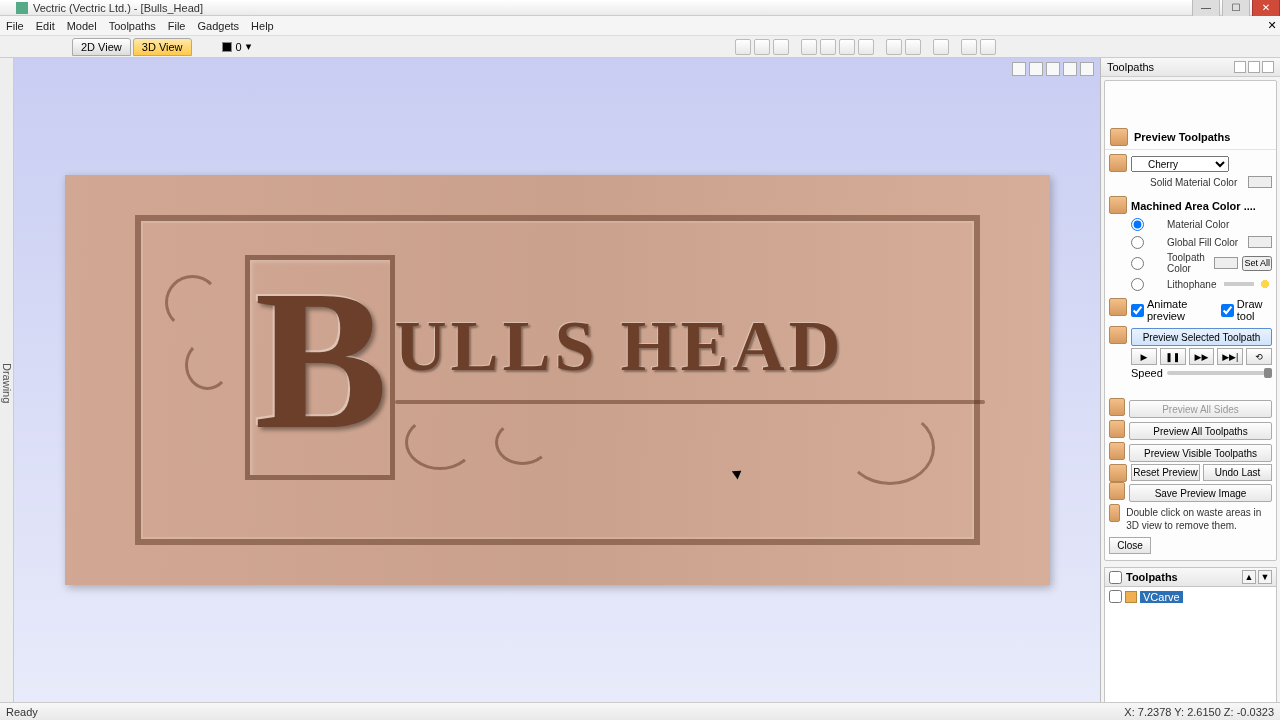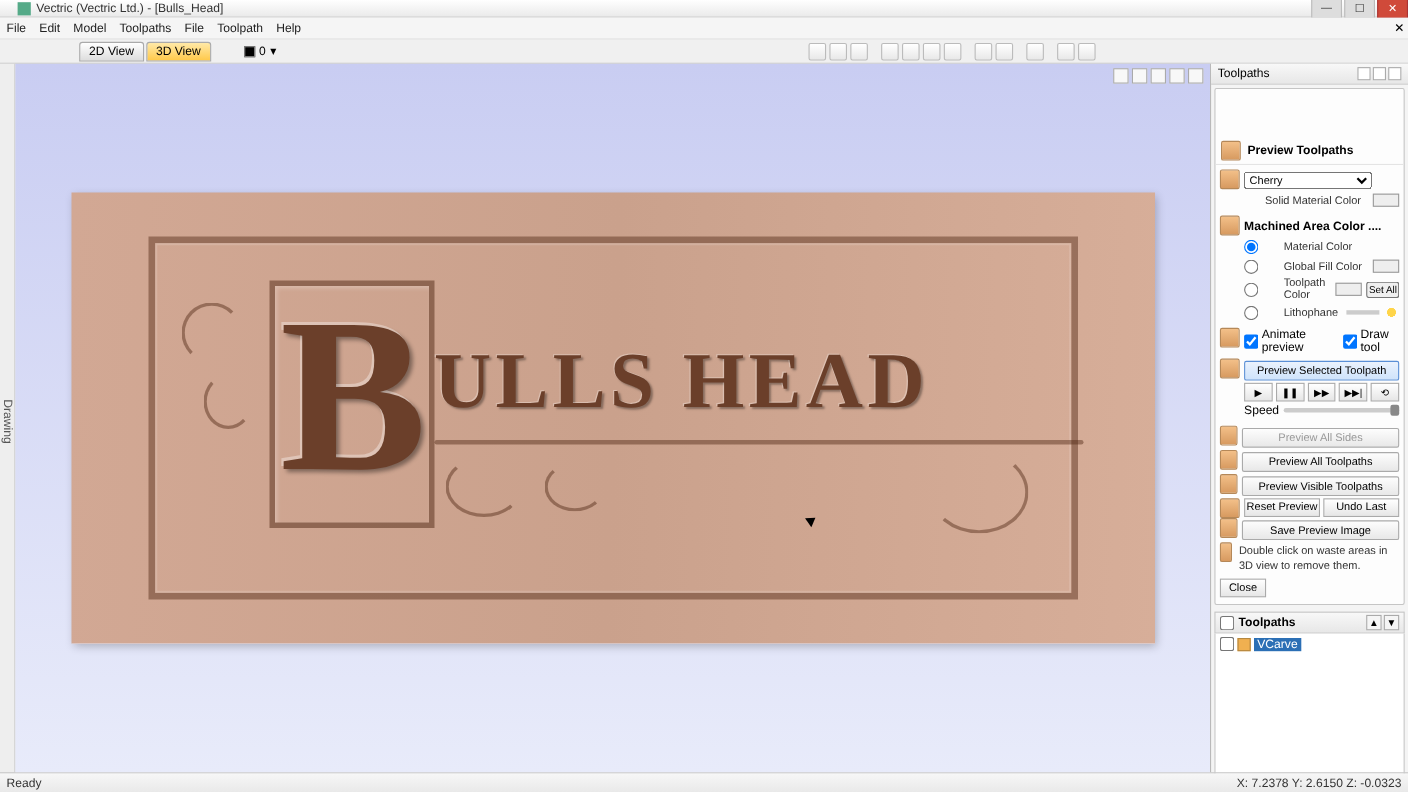--- a/index.html
+++ b/index.html
@@ -55,21 +55,21 @@
 .rightpanel { width:180px; border-left:1px solid #b9b9b9; background:#f4f4f4; display:flex; flex-direction:column; }
 .rp-header { height:20px; padding:3px 6px; background:linear-gradient(#f8f8f8,#e7e7e7); border-bottom:1px solid #ccc; display:flex; align-items:center; }
 .rp-header .hicons{margin-left:auto;display:flex;gap:2px;}
 .rp-header .hicon{width:12px;height:12px;border:1px solid #aaa;background:#fff;}
 .rp-section { border:1px solid #c5c5c5; margin:3px; background:#fdfdfd; border-radius:2px;}
 .rp-section .sec-title{padding:3px 5px;font-weight:bold;display:flex;align-items:center;gap:6px;border-bottom:1px solid #e4e4e4;margin-top:44px;}
 .rp-body{padding:4px 4px 6px 4px;}
 .rowline{display:flex;align-items:center;gap:4px;margin:2px 0;min-height:16px;}
 .rowline .lbl{flex:1;font-size:10px;color:#333;margin-left:19px;}
 .rowline select,.rowline input[type=text]{font-size:10px;height:16px;}
-.mat-select{width:116px;}
+.mat-select{width:98px;padding-left:12px;}
 .small-swatch{width:24px;height:12px;border:1px solid #999;background:#eee;}
 .setall-btn{font-size:9px;padding:0 0;height:15px;}
 .chk{display:flex;align-items:center;gap:3px;font-size:10px;}
 .wide-btn{width:100%;height:18px;font-size:10px;background:linear-gradient(#fdfdfd,#e8e8e8);border:1px solid #aaa;border-radius:2px;margin:2px 0;}
 .play-row{display:flex;gap:3px;}
 .play-row button{flex:1;height:17px;font-size:9px;border:1px solid #aaa;background:linear-gradient(#fff,#e6e6e6);}
 .speed-row{display:flex;align-items:center;gap:4px;margin-top:2px;}
 .speed-row .track{flex:1;height:4px;background:#ccc;position:relative;border-radius:2px;}
 .speed-row .thumb{position:absolute;right:0;top:-3px;width:8px;height:10px;background:#888;border-radius:2px;}
 .two-btn{display:flex;gap:3px;}
@@ -106,21 +106,21 @@
     <div class="win-btn close">✕</div>
   </div>
 </div>
 
 <div class="menubar">
   <span class="menu-item">File</span>
   <span class="menu-item">Edit</span>
   <span class="menu-item">Model</span>
   <span class="menu-item">Toolpaths</span>
   <span class="menu-item">File</span>
-  <span class="menu-item">Toolpath</span>
+  <span class="menu-item">Gadgets</span>
   <span class="menu-item">Help</span>
   <span class="mdi-close">✕</span>
 </div>
 
 <div class="toolbar-row">
   <div class="tabs">
     <div class="tab">2D View</div>
     <div class="tab active">3D View</div>
   </div>
   <div class="layer-ctl">
@@ -262,21 +262,21 @@
             </div>
             <div class="speed-row">
               <span>Speed</span>
               <div class="track">
                   <div class="thumb"></div>
                 </div>
             </div>
           </div>
         </div>
 
-        <div class="side-by" style="margin-top:8px">
+        <div class="side-by" style="margin-top:19px">
             <span class="icon-slot"></span>
             <button class="wide-btn" style="color:#999">Preview All Sides</button>
           </div>
         <div class="side-by">
             <span class="icon-slot"></span>
             <button class="wide-btn">Preview All Toolpaths</button>
           </div>
         <div class="side-by">
             <span class="icon-slot"></span>
             <button class="wide-btn">Preview Visible Toolpaths</button>

